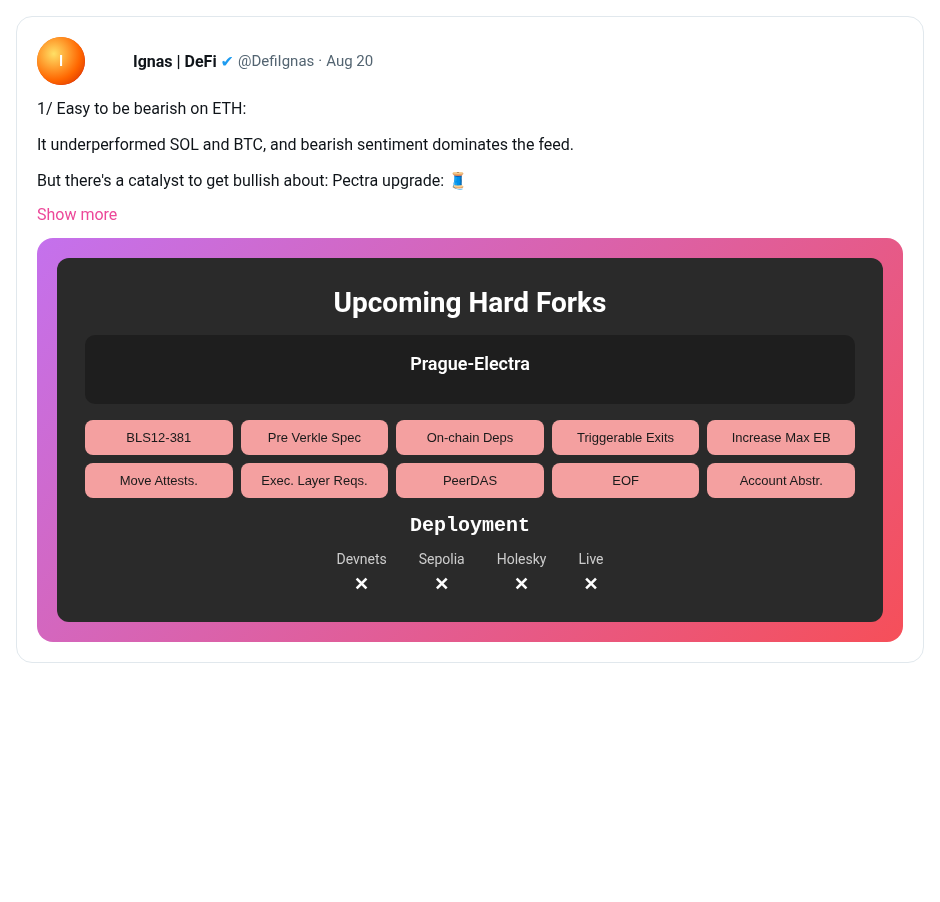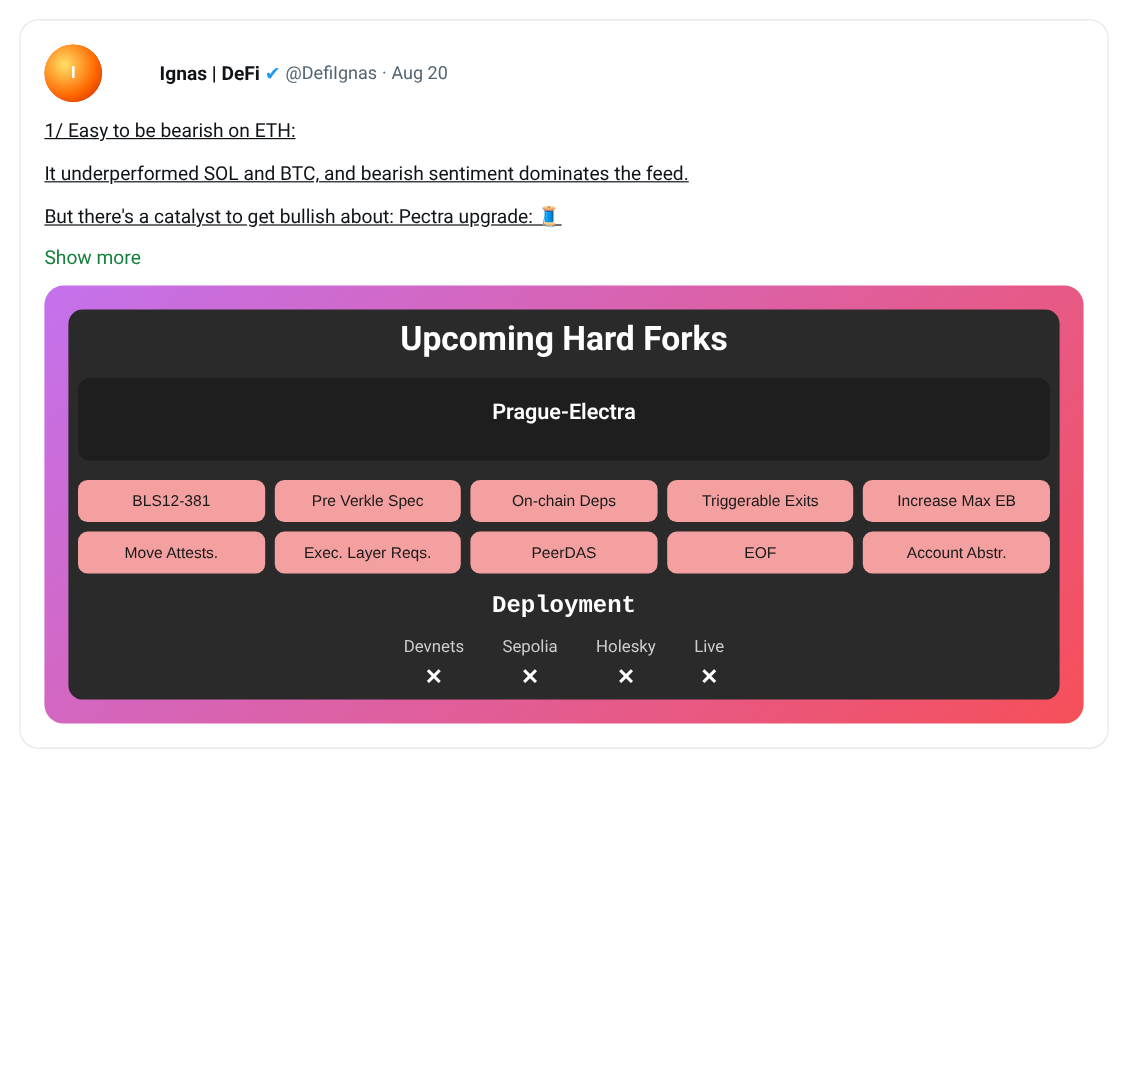--- a/index.html
+++ b/index.html
@@ -89,52 +89,51 @@
     .separator {
       color: #536471;
       font-size: 15px;
     }
 
     .tweet-text {
       font-size: 16px;
       line-height: 1.5;
       color: #0f1419;
       margin-bottom: 12px;
-      text-decoration: underline;
     }
 
     .tweet-text p {
       margin-bottom: 12px;
     }
 
     .tweet-text p:last-child {
       margin-bottom: 0;
     }
 
     .show-more {
-      color: #15803d;
+      color: #ec4899;
       font-size: 16px;
       cursor: pointer;
       text-decoration: none;
       display: block;
       margin-top: 4px;
     }
 
     
     .hardfork-card {
       background: linear-gradient(135deg, #c471ed 0%, #f64f59 100%);
       border-radius: 16px;
       padding: 20px;
       margin-top: 14px;
     }
 
     .hardfork-inner {
       background: #2a2a2a;
       border-radius: 12px;
-      padding: 8px;
+      padding: 28px;
     }
 
     .hardfork-title {
       text-align: center;
       color: #fff;
       font-size: 28px;
       font-weight: 700;
       margin-bottom: 16px;
     }
 

